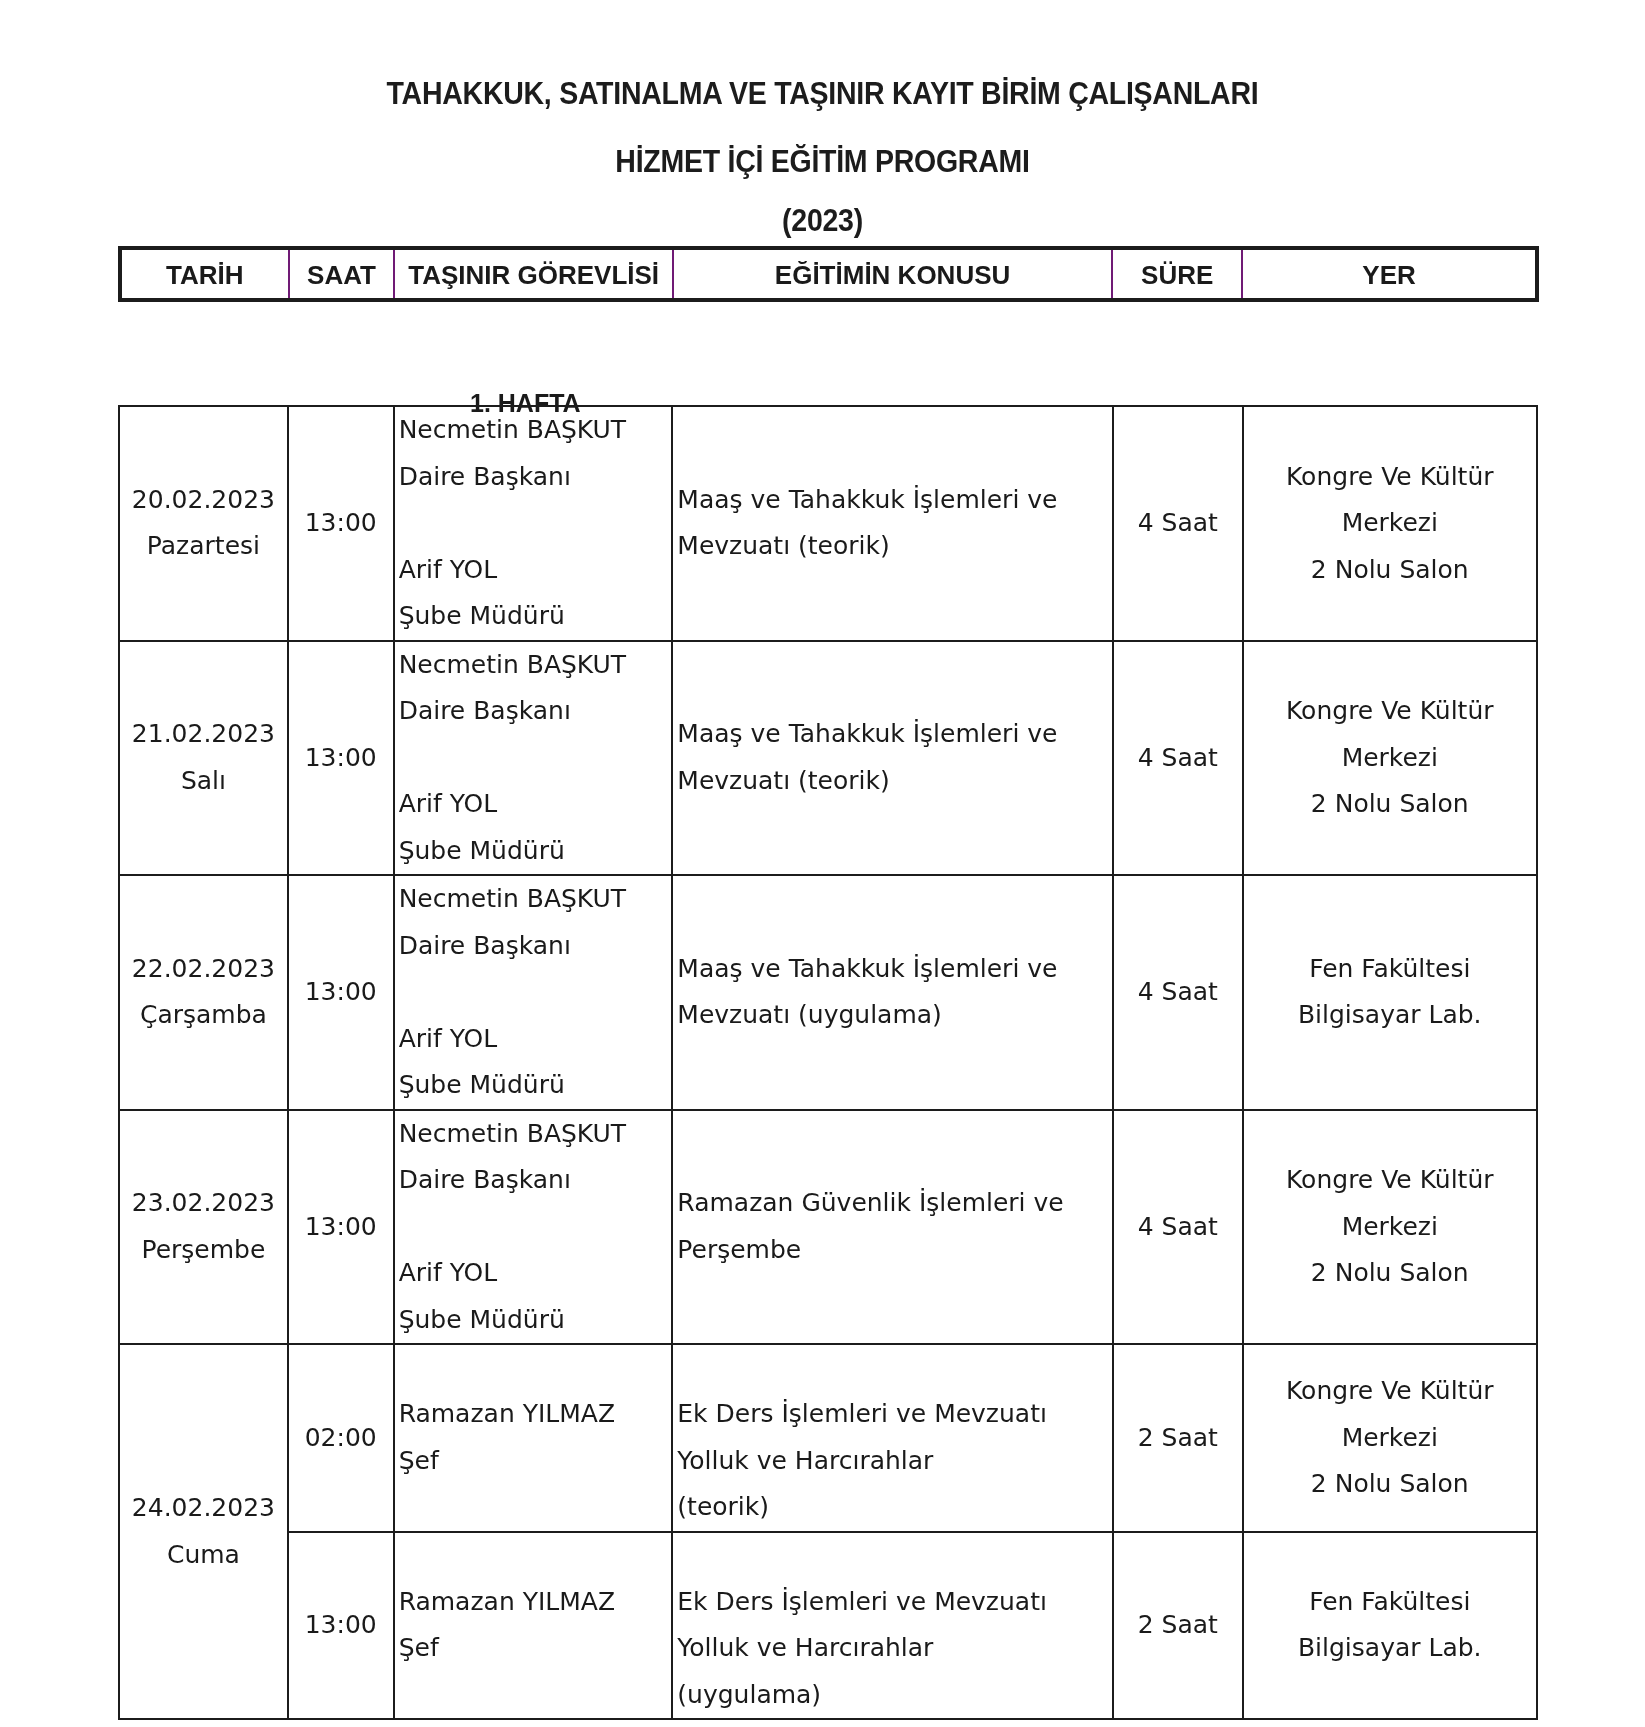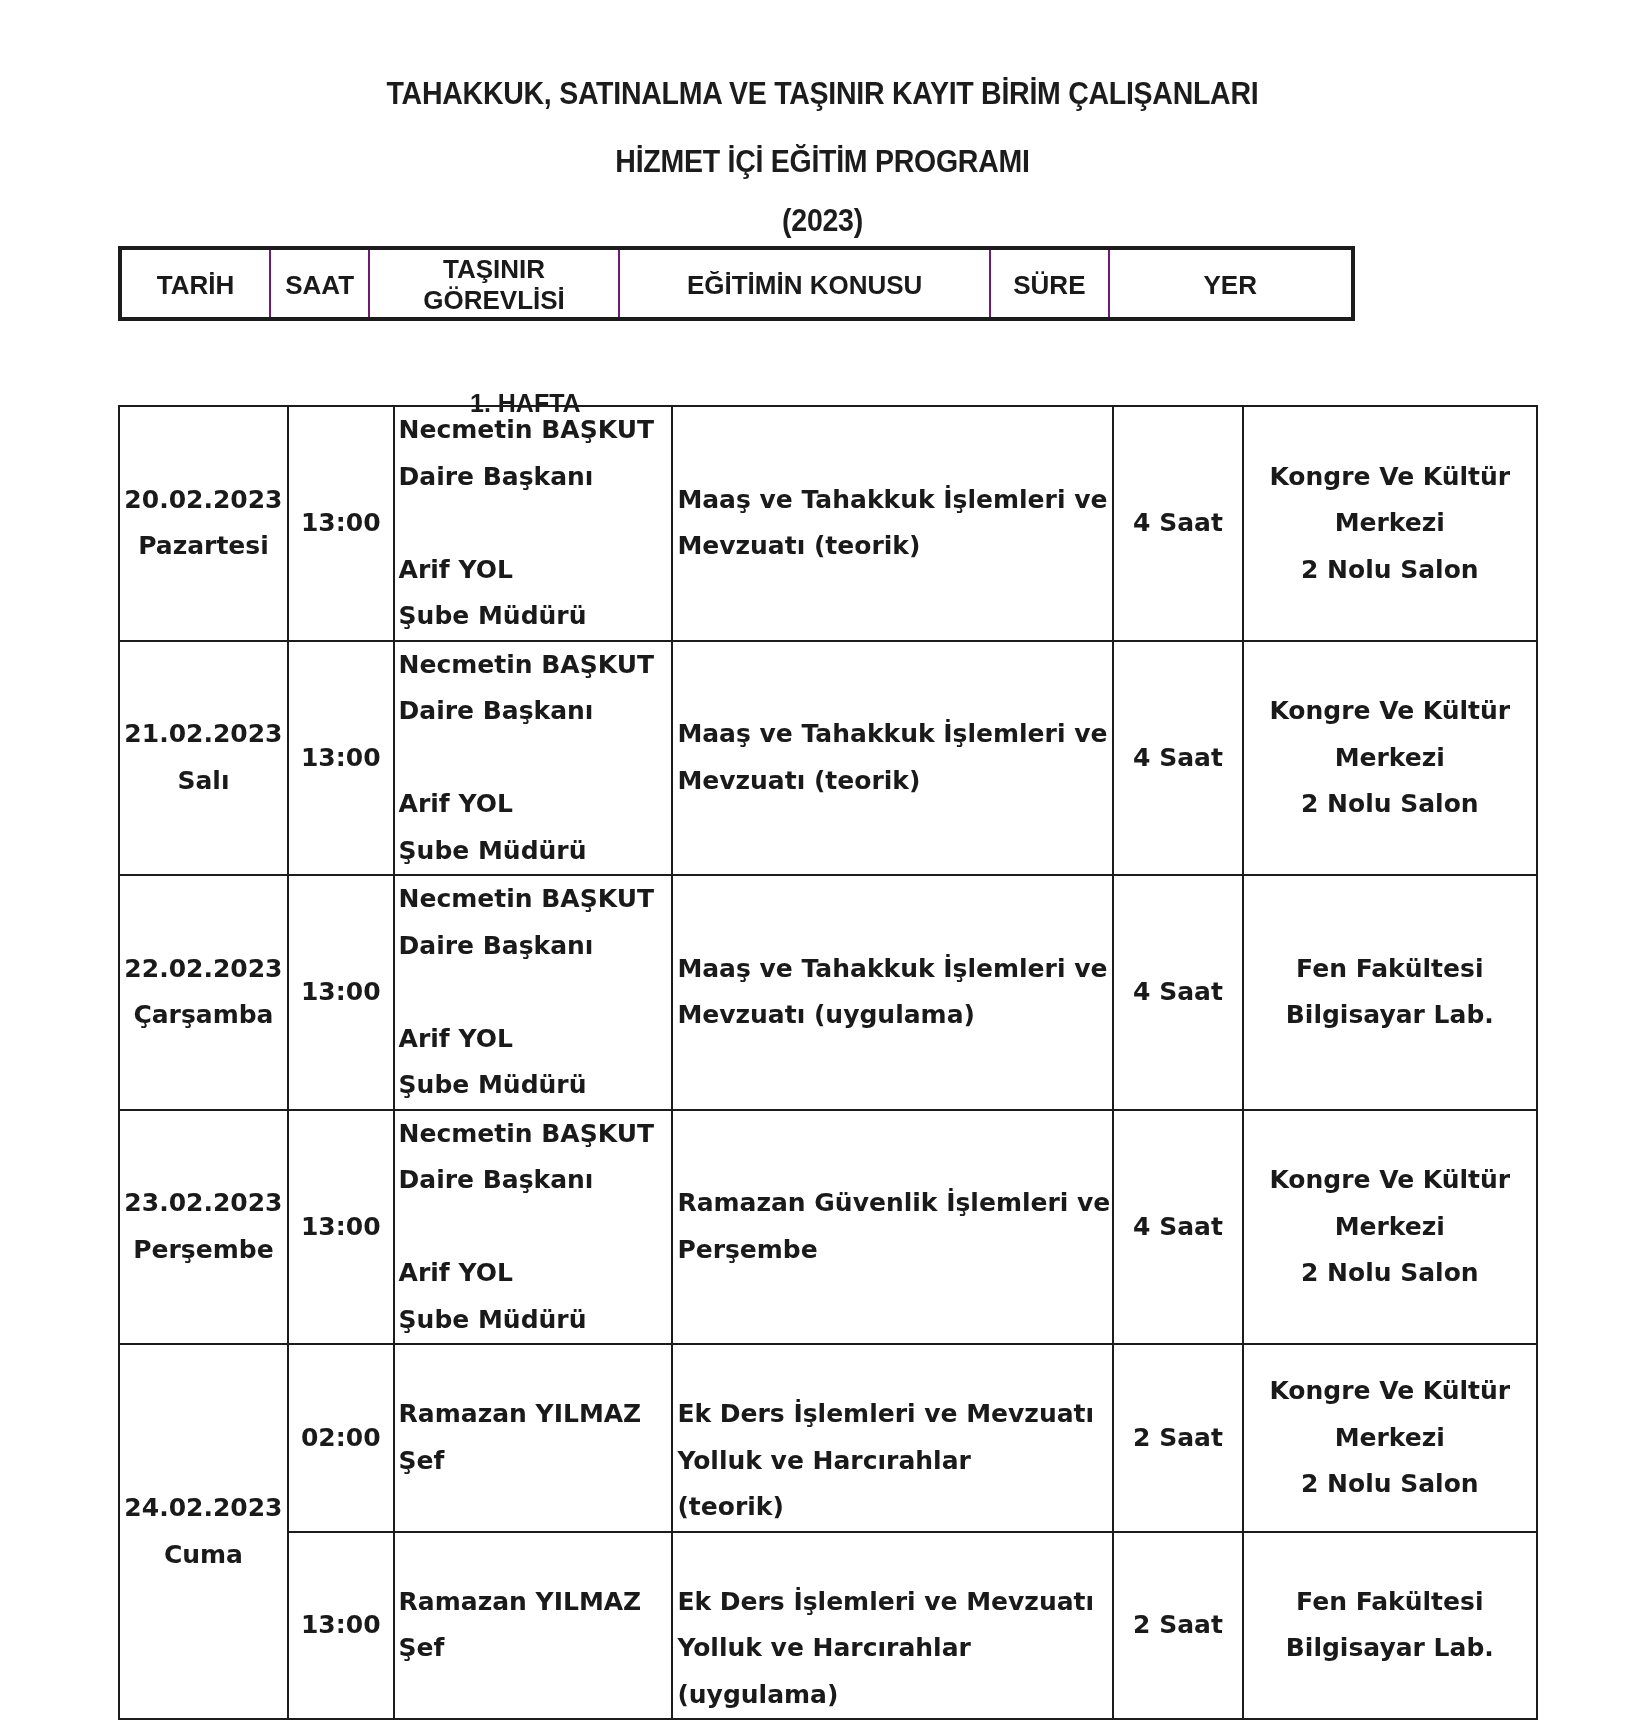--- a/index.html
+++ b/index.html
@@ -2,26 +2,26 @@
 <html><head>
 <meta charset="utf-8">
 <style>
   html, body { margin:0; padding:0; background:#ffffff; }
   body { width:1645px; height:1727px; position:relative; overflow:hidden; color:#1a1a1a; }
   .title { position:absolute; left:0; width:1645px; text-align:center; font-family:"Liberation Sans", sans-serif; font-weight:bold; font-size:31px; letter-spacing:-0.3px; color:#1c1c1c; transform:scaleX(0.92); }
   .t1 { top:76px; }
   .t2 { top:144px; }
   .t3 { top:203px; }
   table { border-collapse:collapse; position:absolute; }
-  .hdr { left:118px; top:246px; width:1237px; height:56px; border:4px solid #1c1c1c; }
+  .hdr { left:118px; top:246px; width:1421px; height:56px; border:4px solid #1c1c1c; }
   .hdr td { border-left:2px solid #701a75; text-align:center; font-family:"Liberation Sans", sans-serif; font-weight:bold; font-size:26px; padding-top:4px; }
   .hdr td:first-child { border-left:none; }
   .week { position:absolute; left:470px; top:362px; font-family:"Liberation Sans", sans-serif; font-weight:bold; font-size:25px;margin-top:27px; }
   .body { left:118px; top:405px; width:1420px; border:2px solid #1c1c1c; }
-  .body td { border:2px solid #1c1c1c; vertical-align:middle; font-family:"DejaVu Sans", sans-serif; font-size:25px; line-height:46.5px; padding:0;font-weight:bold; }
+  .body td { border:2px solid #1c1c1c; vertical-align:middle; font-family:"DejaVu Sans", sans-serif; font-size:25px; line-height:46.5px; padding:0; }
   .c { text-align:center; }
   .l { text-align:left; padding-left:4px !important; }
   .instr { vertical-align:top !important; padding-top:0 !important; }
   .line { display:block; white-space:nowrap; }
   .gap { display:block; height:46.5px; }
   .r1 { height:231px; }
   .rsub { height:185px; }
 </style>
 </head>
 <body>

